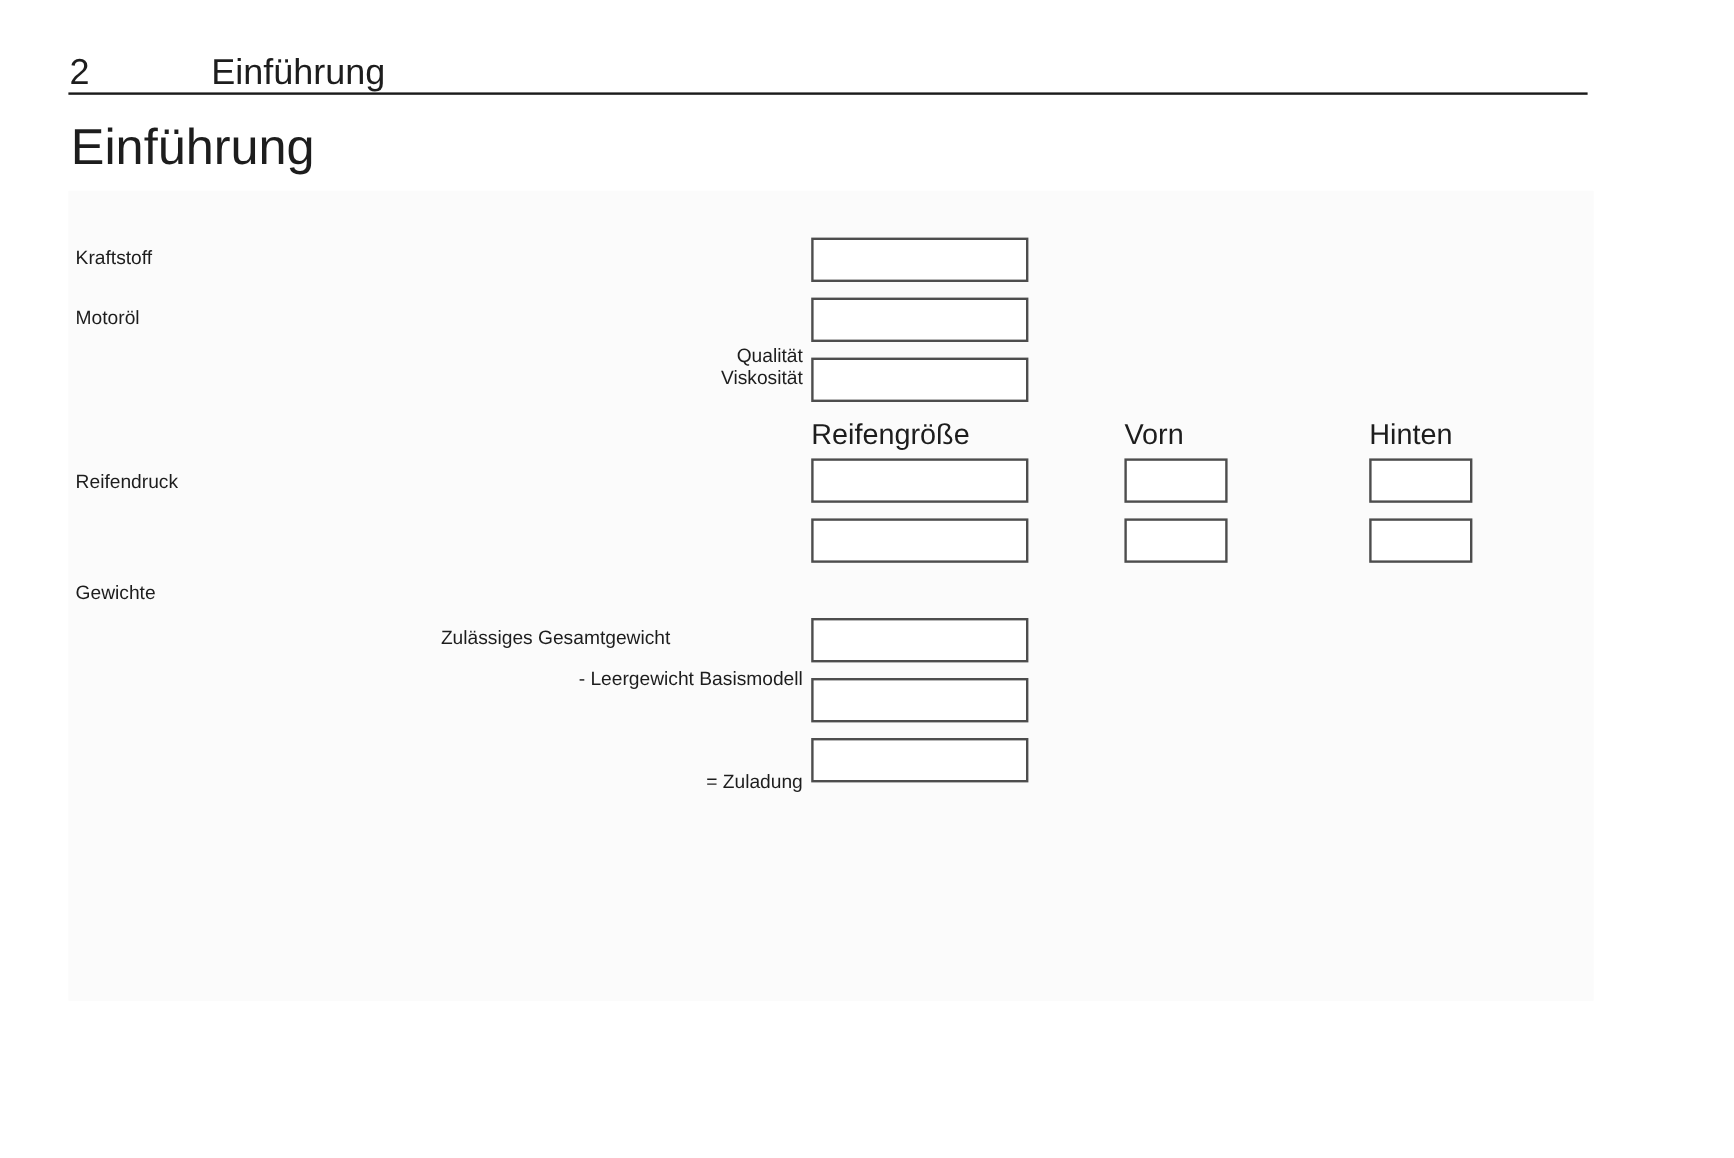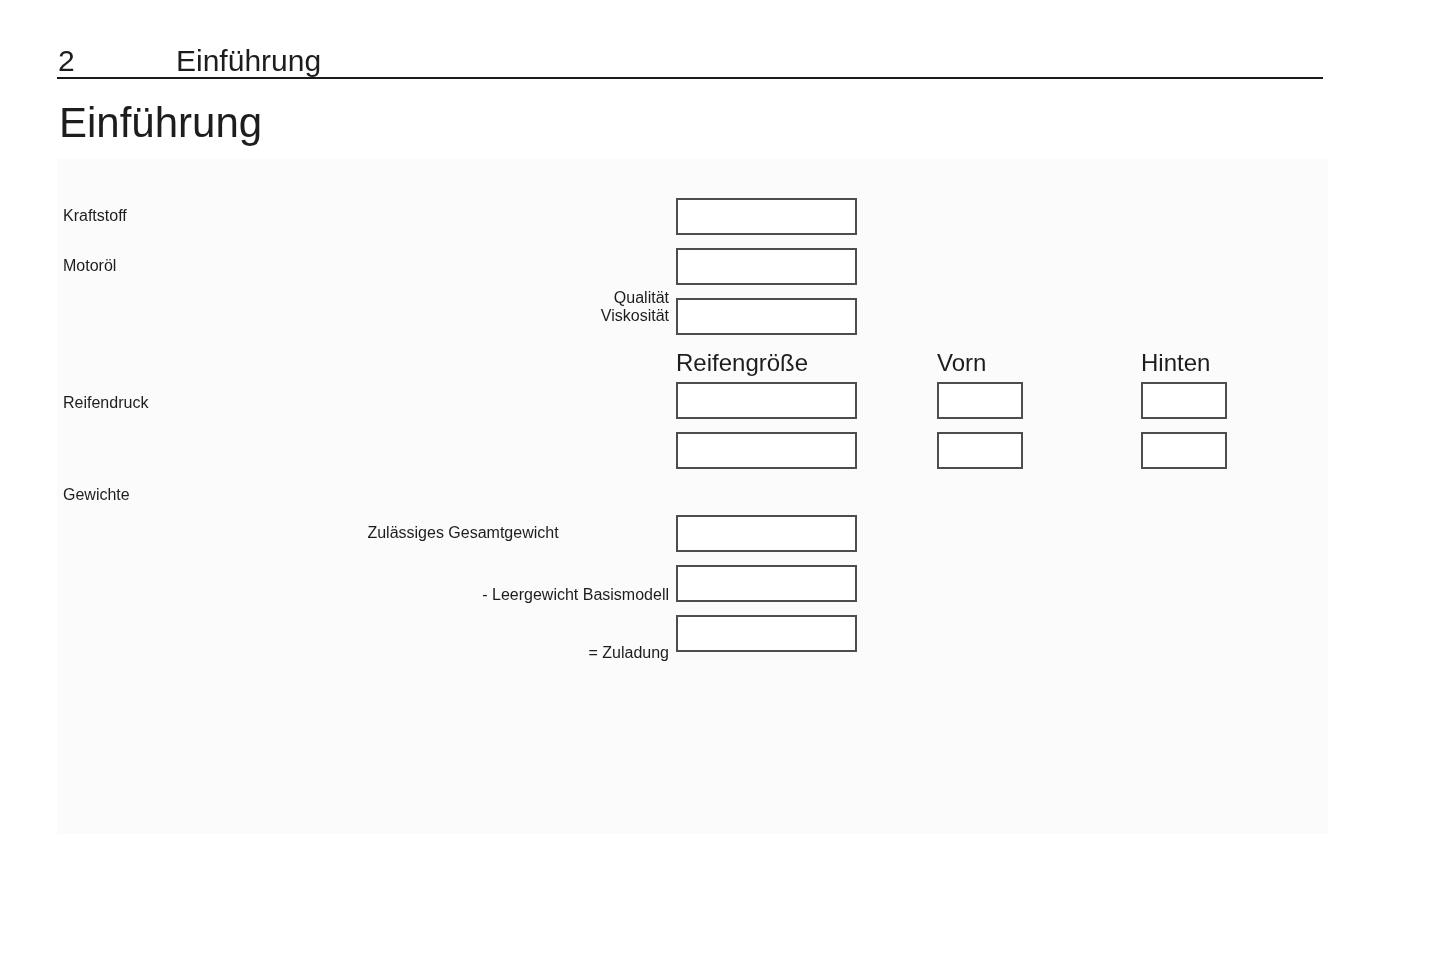--- a/index.html
+++ b/index.html
@@ -64,21 +64,21 @@
   .col-rear { left: 1084px; }
   
   .rowbox-1 { top: 39px; }   .rowlbl-1 { top: 43px; }
   .rowbox-2 { top: 89px; }   .rowlbl-2 { top: 93px; margin-top: 32px; }
   .rowbox-3 { top: 139px; }  .rowlbl-3 { top: 143px; }
   .rowhdr-t { top: 190px; }
   .rowbox-4 { top: 223px; }  .rowlbl-4 { top: 226px; }
   .rowbox-5 { top: 273px; }  .rowlbl-5 { top: 276px; }
   .rowlbl-gw { top: 322px; }
   .rowbox-6 { top: 356px; }  .rowlbl-6 { top: 360px; text-align: center; }
-  .rowbox-7 { top: 406px; }  .rowlbl-7 { top: 422px; }
+  .rowbox-7 { top: 406px; }  .rowlbl-7 { top: 394px; }
   .rowbox-8 { top: 456px; }  .rowlbl-8 { top: 480px; }
   .rowlbl-fuel { top: 43px; }
   .rowlbl-oil { top: 93px; }
   .rowlbl-tp { top: 190px; margin-top: 40px; }
 </style>
 </head>
 <body>
 
 <div class="page">
 

